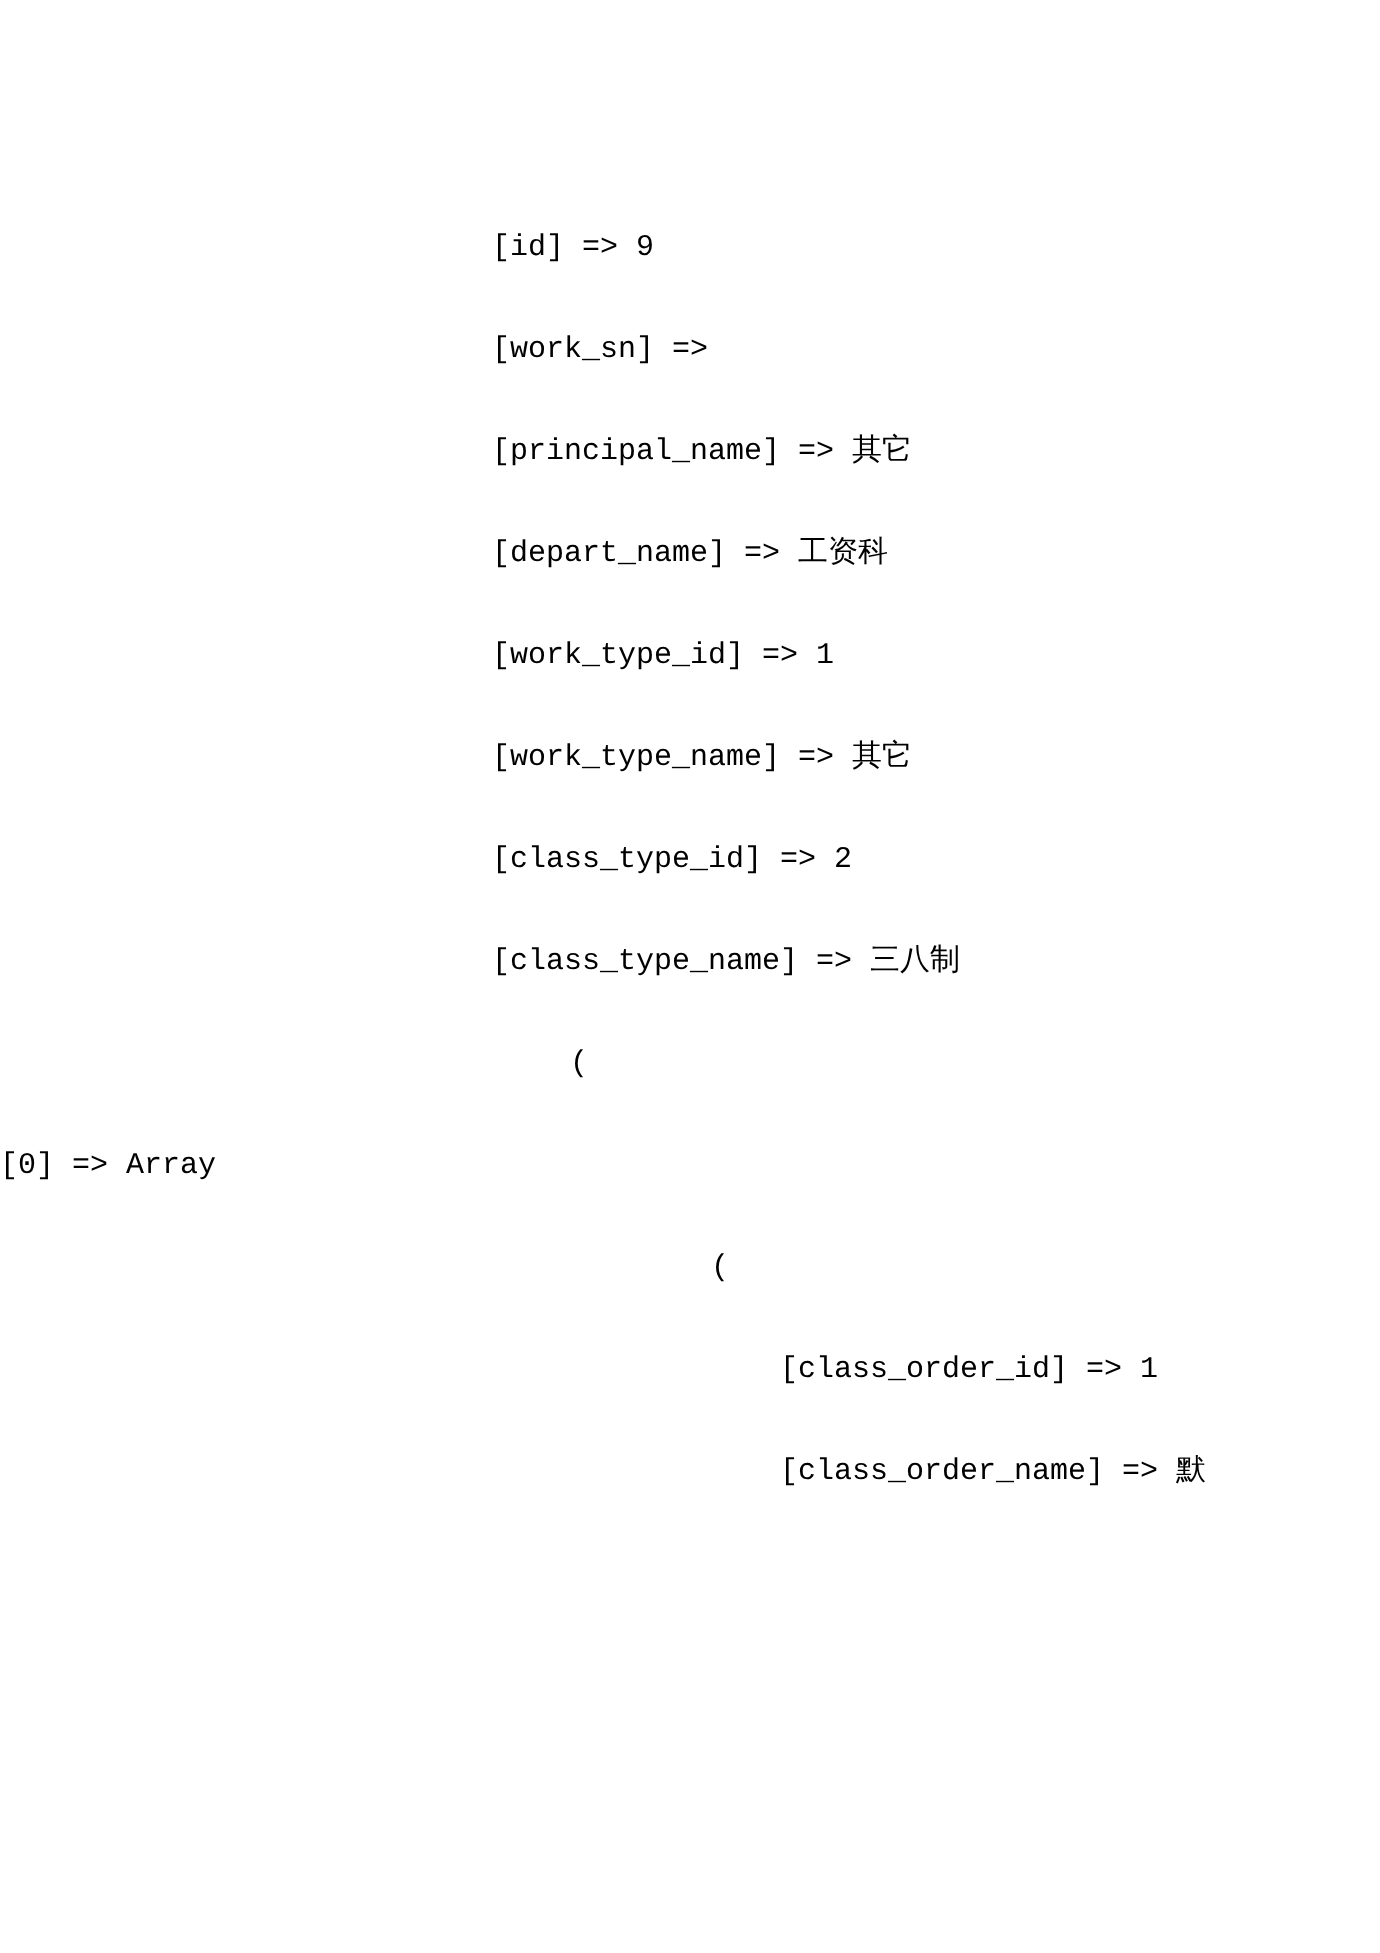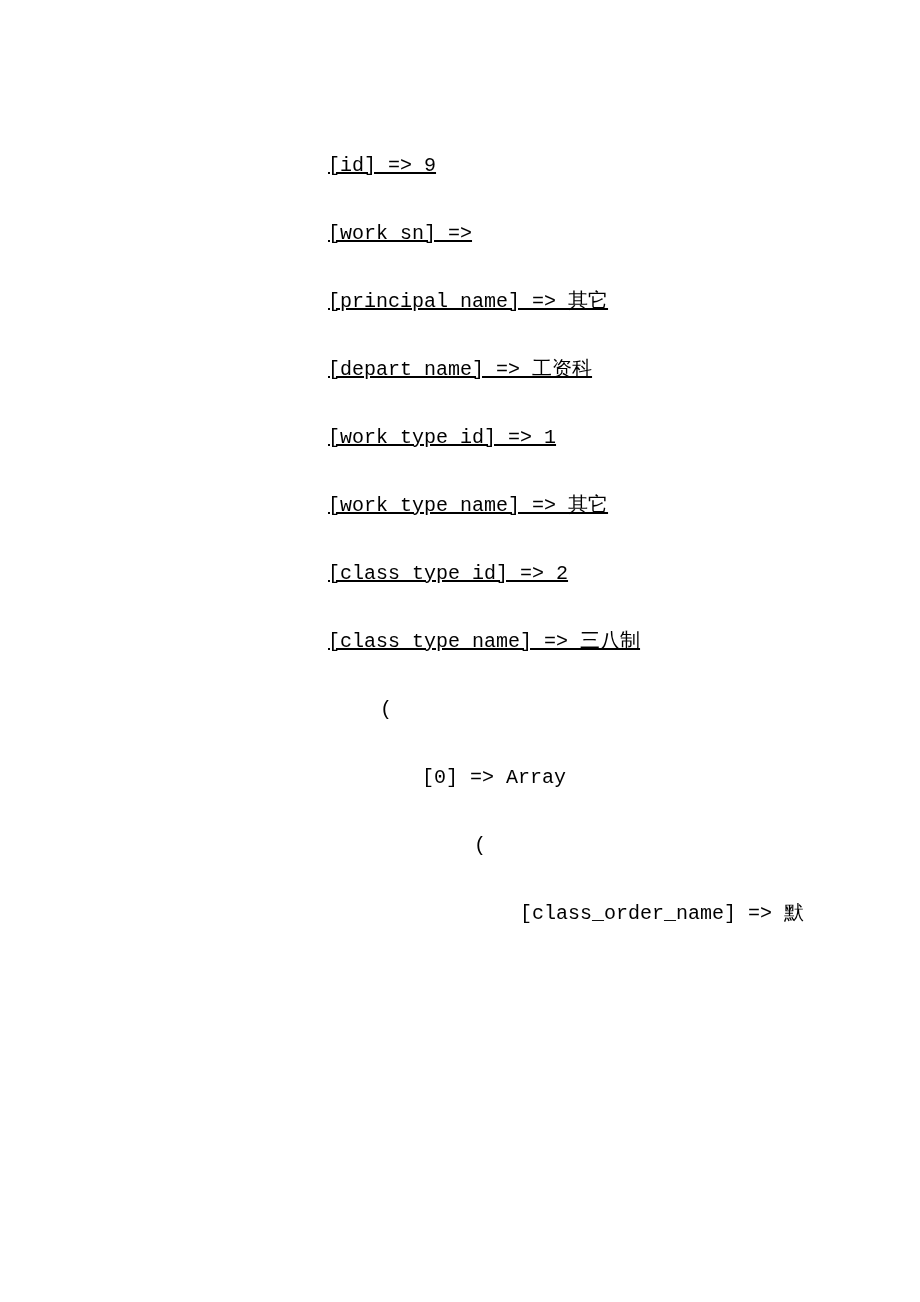--- a/index.html
+++ b/index.html
@@ -12,42 +12,43 @@
     width: 920px;
     min-height: 1302px;
     box-sizing: border-box;
     padding: 115px 0 0 0;
     font-family: "SimSun", "宋体", "Songti SC", "Courier New", monospace;
     font-size: 20px;
     line-height: 34px;
     color: #000000;
     white-space: pre;
   }
-  .lvl1 { padding-left: 328px; text-decoration: underline; }
+  .lvl1 { padding-left: 328px; }
   .lvl2 { padding-left: 380px; }
-  .lvl3 { padding-left: 422px; }
+  .lvl3 { }
   .lvl4 { padding-left: 474px; }
   .lvl5 { padding-left: 520px; }
   .row { display: block; }
 </style>
 </head>
 <body>
 
 <div class="page">
 <span class="row lvl1">[id] =&gt; 9</span>
 <span class="row lvl1">[work_sn] =&gt;</span>
 <span class="row lvl1">[principal_name] =&gt; 其它</span>
 <span class="row lvl1">[depart_name] =&gt; 工资科</span>
 <span class="row lvl1">[work_type_id] =&gt; 1</span>
 <span class="row lvl1">[work_type_name] =&gt; 其它</span>
 <span class="row lvl1">[class_type_id] =&gt; 2</span>
 <span class="row lvl1">[class_type_name] =&gt; 三八制</span>
 <span class="row lvl2">(</span>
 <span class="row lvl3">[0] =&gt; Array</span>
 <span class="row lvl4">(</span>
+<span class="row lvl5">[class_order_id] =&gt; 1</span>
 <span class="row lvl5">[class_order_name] =&gt; 默</span>
 
 
 
 
 
 
 
 
 

